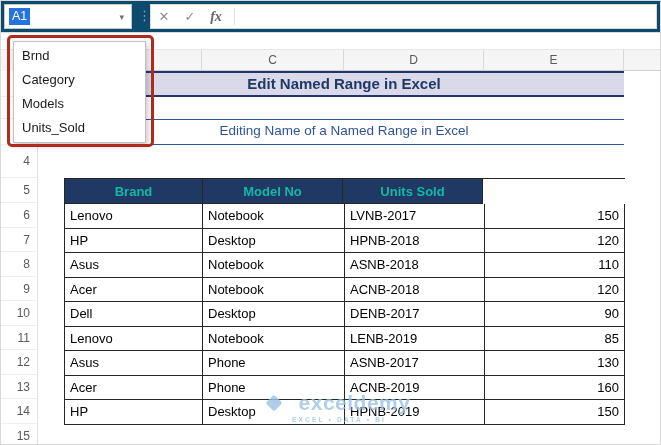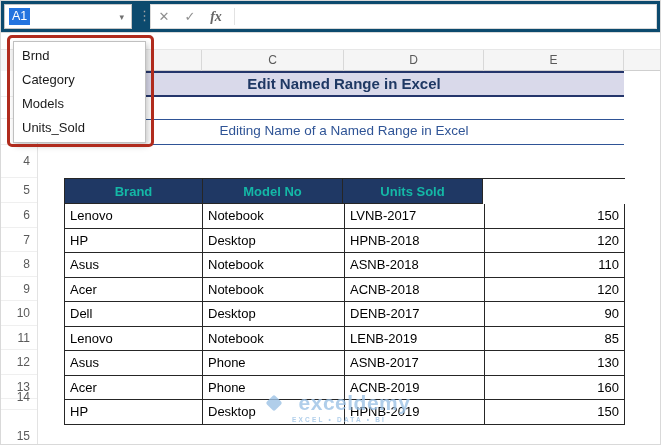--- a/index.html
+++ b/index.html
@@ -86,21 +86,21 @@
         <div class="row-h" style="top: 112px; height: 33px; line-height: 33px;">4</div>
         <div class="row-h" style="top: 145px; height: 25px; line-height: 25px;">5</div>
         <div class="row-h" style="top: 170px; height: 24.5px; line-height: 24.5px;">6</div>
         <div class="row-h" style="top: 194.5px; height: 24.5px; line-height: 24.5px;">7</div>
         <div class="row-h" style="top: 219px; height: 24.5px; line-height: 24.5px;">8</div>
         <div class="row-h" style="top: 243.5px; height: 24.5px; line-height: 24.5px;">9</div>
         <div class="row-h" style="top: 268px; height: 24.5px; line-height: 24.5px;">10</div>
         <div class="row-h" style="top: 292.5px; height: 24.5px; line-height: 24.5px;">11</div>
         <div class="row-h" style="top: 317px; height: 24.5px; line-height: 24.5px;">12</div>
         <div class="row-h" style="top: 341.5px; height: 24.5px; line-height: 24.5px;">13</div>
-        <div class="row-h" style="top: 352px; height: 24.5px; line-height: 24.5px; padding-left: 12px;">14</div>
+        <div class="row-h" style="top: 366px; height: 24.5px; line-height: 24.5px; padding-left: 12px;">14</div>
         <div class="row-h" style="top: 390.5px; height: 24.5px; line-height: 24.5px;">15</div>
       </div>
 
     <div class="title-band">
       <span>Edit Named Range in Excel</span>
     </div>
     <div class="subtitle-band">
       <span>Editing Name of a Named Range in Excel</span>
     </div>
 

